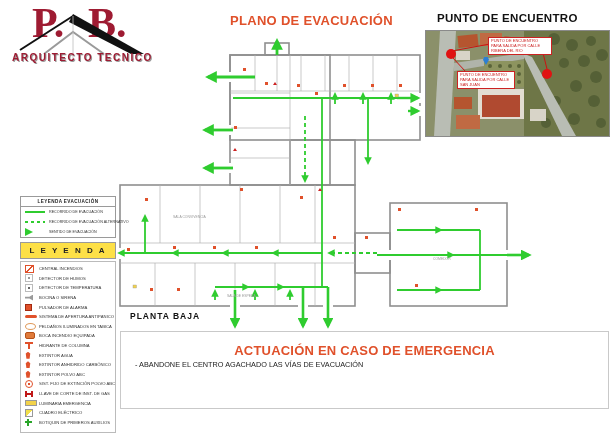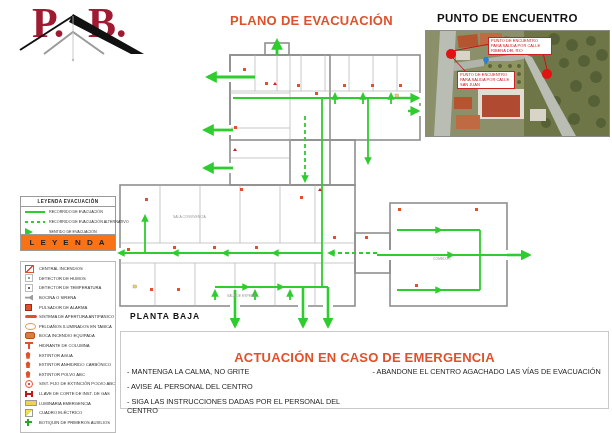--- a/index.html
+++ b/index.html
@@ -30,21 +30,21 @@
   #legend-evac{left:20px;top:196px;width:94px;border:1px solid #9a9a9a;background:#fff;z-index:2;}
   #legend-evac .le-title{font-size:4.6px;font-weight:bold;text-align:center;padding:2px 0;border-bottom:1px solid #9a9a9a;color:#222;letter-spacing:.4px;}
   .le-row{display:flex;align-items:center;height:10px;padding-left:4px;}
   .le-sym{width:24px;flex:0 0 24px;display:flex;align-items:center;}
   .le-lab{font-size:3.7px;color:#333;white-space:nowrap;}
   .sym-solid{width:20px;height:2.5px;background:#2fcc2f;}
   .sym-dashed{width:20px;height:2.5px;background:repeating-linear-gradient(90deg,#2fcc2f 0 3px,transparent 3px 6px);}
   .sym-arrow{width:0;height:0;border-top:4px solid transparent;border-bottom:4px solid transparent;border-left:8px solid #2fcc2f;}
 
   
-  #legend-title-box{left:20px;top:234px;width:94px;height:15px;border:1px solid #9a9a9a;background:#f97316;display:flex;align-items:center;justify-content:center;z-index:2;}
+  #legend-title-box{left:20px;top:242px;width:94px;height:15px;border:1px solid #9a9a9a;background:#fde047;display:flex;align-items:center;justify-content:center;z-index:2;}
   #legend-title-box span{font-size:8px;font-weight:bold;letter-spacing:2px;color:#222;}
   #legend-box{left:20px;top:261px;width:94px;height:168px;border:1px solid #bbb;background:#fff;padding-top:2px;z-index:2;}
   .lg-row{display:flex;align-items:center;height:9.6px;padding-left:4px;}
   .lg-ic{width:14px;flex:0 0 14px;display:flex;align-items:center;justify-content:flex-start;}
   .lg-lab{font-size:4.2px;color:#333;white-space:nowrap;}
 
   
   .ic-central{width:7px;height:6px;border:1px solid #e0512b;background:linear-gradient(135deg,transparent 42%,#e0512b 42% 58%,transparent 58%);}
   .ic-dhumo{width:6px;height:6px;border:1px solid #bbb;background:radial-gradient(circle,#999 0 1px,transparent 1.2px);}
   .ic-dtemp{width:6px;height:6px;border:1px solid #bbb;background:radial-gradient(circle,#666 0 1px,transparent 1.2px);}
@@ -62,39 +62,40 @@
       linear-gradient(90deg,#c01818 0 2px,transparent 2px 6px,#c01818 6px 8px),
       linear-gradient(transparent 0 2px,#c01818 2px 4px,transparent 4px);}
   .ic-lumin{width:10px;height:4px;background:#f2d24a;border:1px solid #999;}
   .ic-cuadro{width:6px;height:6px;border:1px solid #999;background:linear-gradient(135deg,#f2e04a 50%,#fff 50%);}
   .ic-botiquin{width:7px;height:7px;background:
       linear-gradient(#2aa52a,#2aa52a) center/100% 34% no-repeat,
       linear-gradient(#2aa52a,#2aa52a) center/34% 100% no-repeat;}
 
   
   #emergency{left:120px;top:331px;width:487px;height:76px;border:1px solid #c9c9c9;background:#fff;z-index:2;}
-  #emergency h2{margin:18px 0 2px 0;text-align:center;color:#e0512b;font-size:13px;font-weight:bold;letter-spacing:.2px;}
+  #emergency h2{margin:11px 0 2px 0;text-align:center;color:#e0512b;font-size:13px;font-weight:bold;letter-spacing:.2px;}
   .em-cols{display:flex;padding:0 6px;}
   .em-col{width:50%;}
   .em-col p{margin:0 0 6px 0;font-size:7.3px;color:#1a1a1a;line-height:1.25;}
   .em-col.right p{padding-left:8px;}
 </style>
 </head>
 <body>
 
 <div id="logo" class="abs">
   <span class="logo-letter" style="left:22px;top:0;">P.</span>
   <span class="logo-letter" style="left:78px;top:0;">B.</span>
   <svg width="145" height="64" style="position:absolute;left:0;top:0;">
     <line x1="10" y1="48" x2="63" y2="14" stroke="#111" stroke-width="2"></line>
     <polygon points="63,12 134,52 121,52 59,20" fill="#111"></polygon>
     <path d="M34,52 L63,30 L94,52" fill="none" stroke="#9a9a9a" stroke-width="2"></path>
     <line x1="63" y1="14" x2="63" y2="58" stroke="#bdbdbd" stroke-width="0.8"></line>
     <circle cx="63" cy="58" r="1.2" fill="#bdbdbd"></circle>
   </svg>
+  <div id="logo-sub">ARQUITECTO TECNICO</div>
 </div>
 
 <div id="page-title" class="abs">PLANO DE EVACUACIÓN</div>
 <div id="mp-title" class="abs">PUNTO DE ENCUENTRO</div>
 
 <div id="map" class="abs">
   <svg width="183" height="105">
 
     <rect x="0" y="0" width="183" height="105" fill="#8b906a"></rect>
 
@@ -443,22 +444,17 @@
       <span class="lg-ic">
         <span class="ic-botiquin"></span>
       </span>
       <span class="lg-lab">BOTIQUÍN DE PRIMEROS AUXILIOS</span>
     </div>
 </div>
 
 <div id="emergency" class="abs">
   <h2>ACTUACIÓN EN CASO DE EMERGENCIA</h2>
   <div class="em-cols">
-    <div class="em-col left">
-      <p>- MANTENGA LA CALMA, NO GRITE</p>
-      <p>- AVISE AL PERSONAL DEL CENTRO</p>
-      <p>- SIGA LAS INSTRUCCIONES DADAS POR EL PERSONAL DEL CENTRO</p>
-    </div>
     <div class="em-col right">
       <p>- ABANDONE EL CENTRO AGACHADO LAS VÍAS DE EVACUACIÓN</p>
     </div>
   </div>
 </div>
 
 </body></html>

